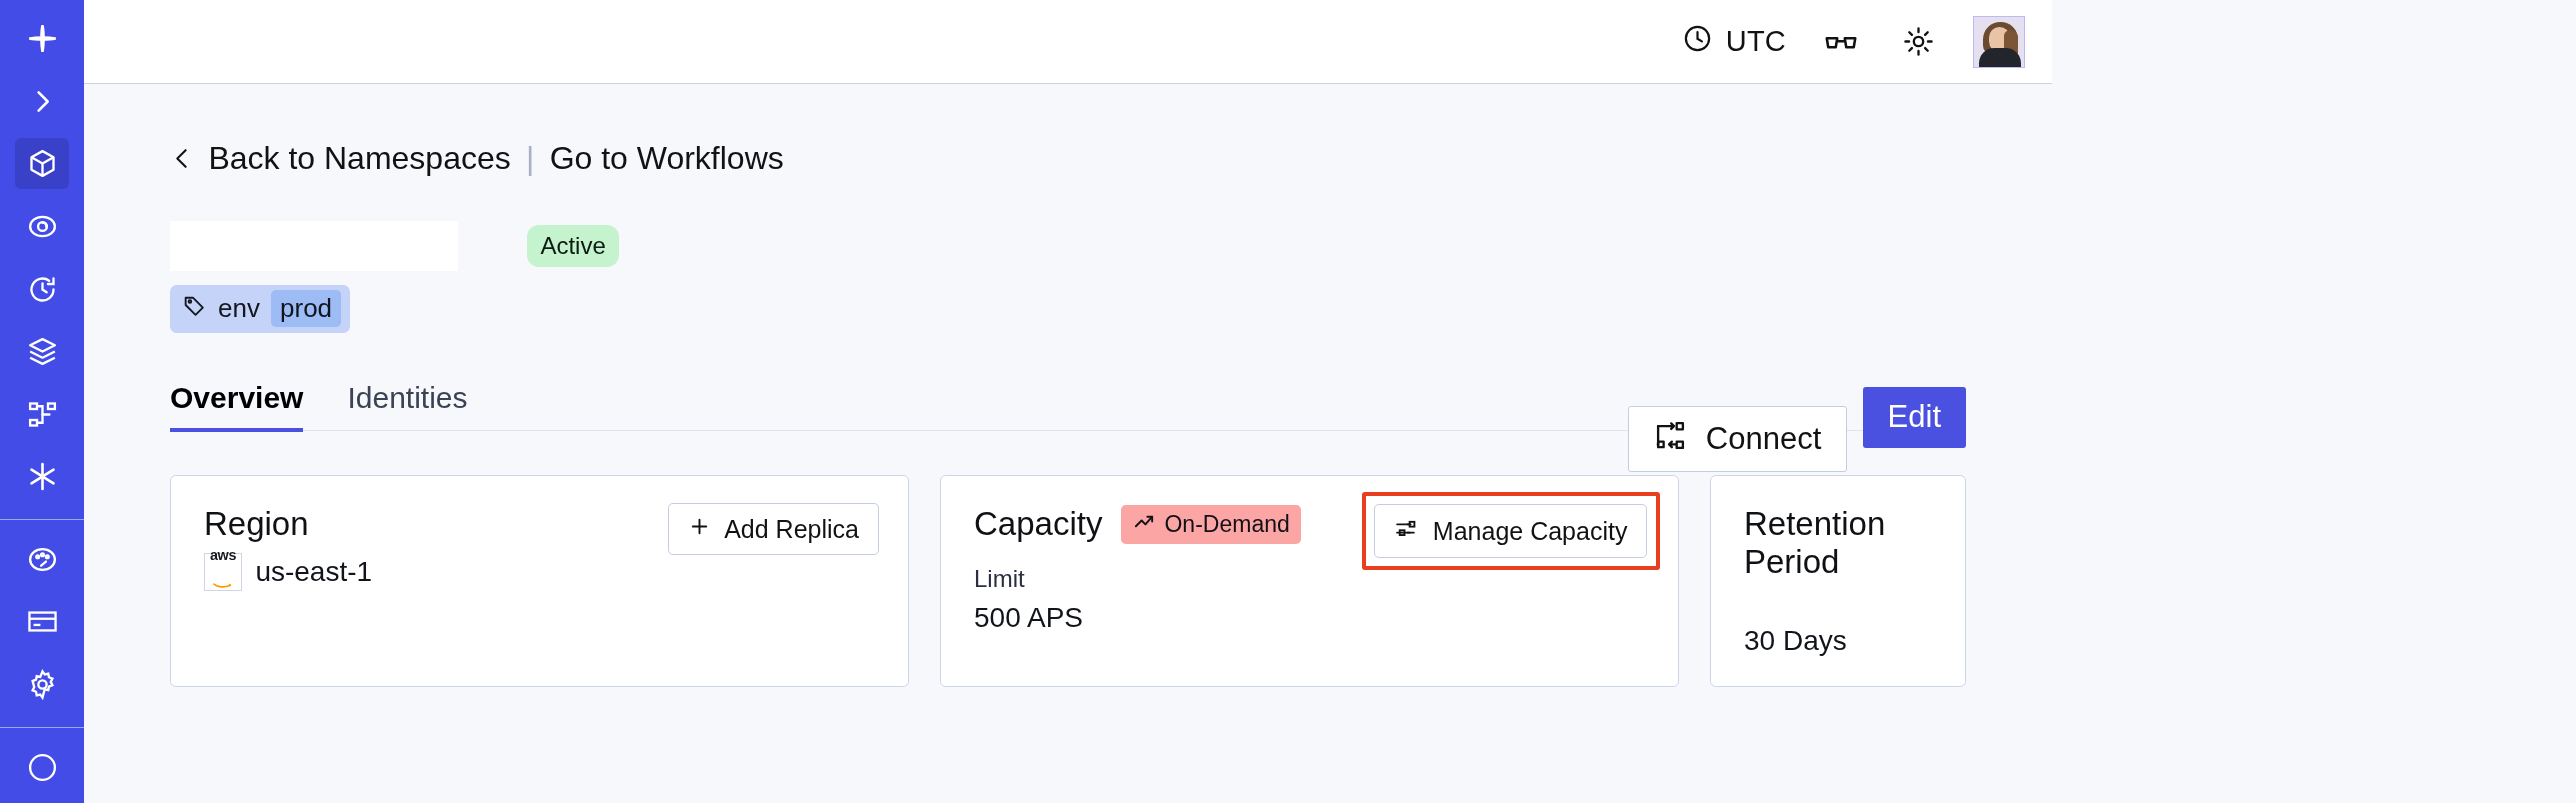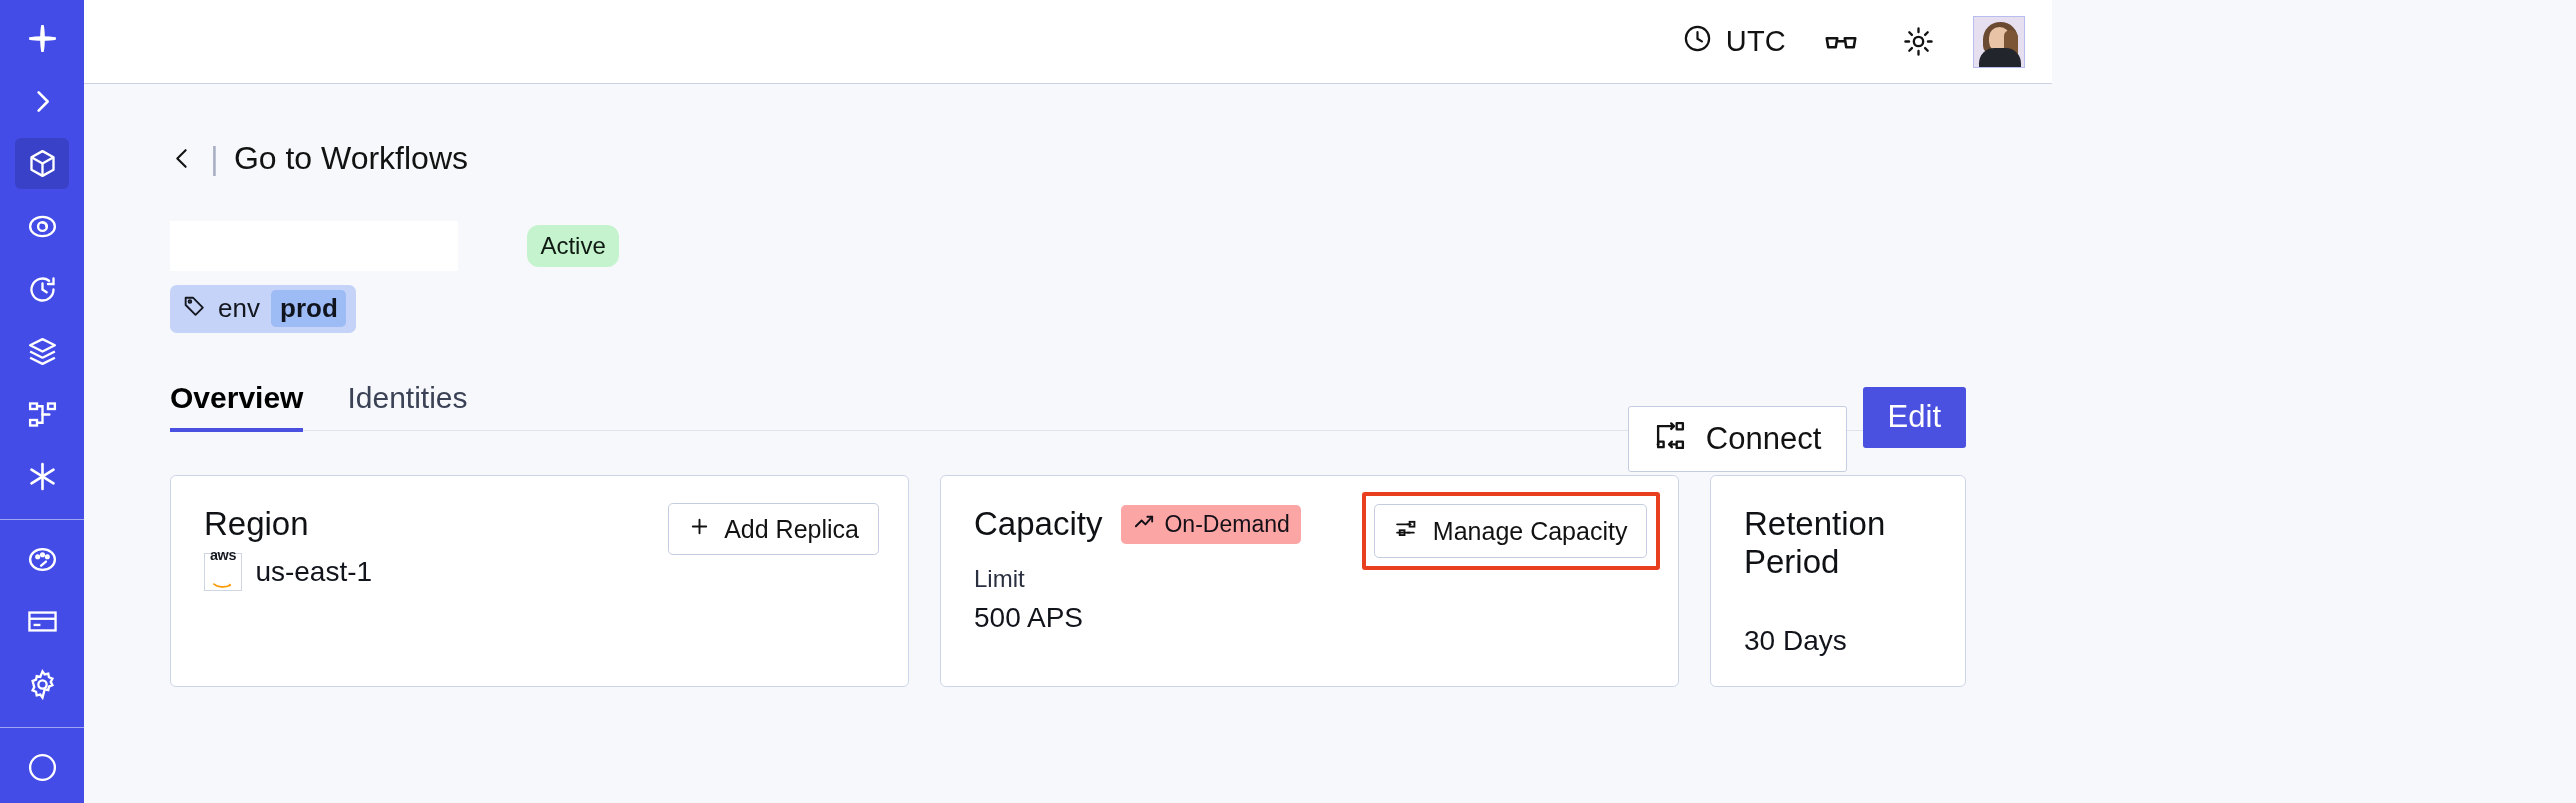--- a/index.html
+++ b/index.html
@@ -81,21 +81,21 @@
     font-size: 24px; padding: 6.7px 13.4px; border-radius: 12px;
   }
 
   .tagline { margin-top: 11.5px; }
   .tag {
     display: inline-flex; align-items: center; gap: 11.5px;
     background: #c4d3f7; border-radius: 6.7px; padding: 5.8px 9.6px 5.8px 11.5px;
     font-size: 26px; color: #14171f;
   }
   .tag .tagval {
-    background: #9dbbf5; border-radius: 4.8px; padding: 2.9px 8.6px; color: #10141c; font-weight: bold;
+    background: #9dbbf5; border-radius: 4.8px; padding: 2.9px 8.6px; color: #10141c;
   }
 
   .tabs {
     display: flex; align-items: flex-end; gap: 44px;
     margin-top: 48px;
     border-bottom: 1.9px solid #dfe3ee;
   }
   .tab {
     font-size: 30px; color: #3b4256; padding-bottom: 15.3px;
     cursor: pointer; position: relative;
@@ -307,20 +307,21 @@
     </header>
 
     <main class="content">
 
       <div class="breadcrumb">
         <span class="chev">
           <svg width="25" height="31" viewBox="0 0 24 24" fill="none" stroke="#121212" stroke-width="2" stroke-linecap="round" stroke-linejoin="round">
             <polyline points="15 4 7 12 15 20"></polyline>
           </svg>
         </span>
+        <span class="bc-link">Back to Namespaces</span>
         <span class="bc-sep">|</span>
         <span class="bc-link">Go to Workflows</span>
       </div>
 
       <div class="title-row">
         <div class="title-redact"></div>
         <span class="badge-active">Active</span>
       </div>
 
       <div class="tagline">

